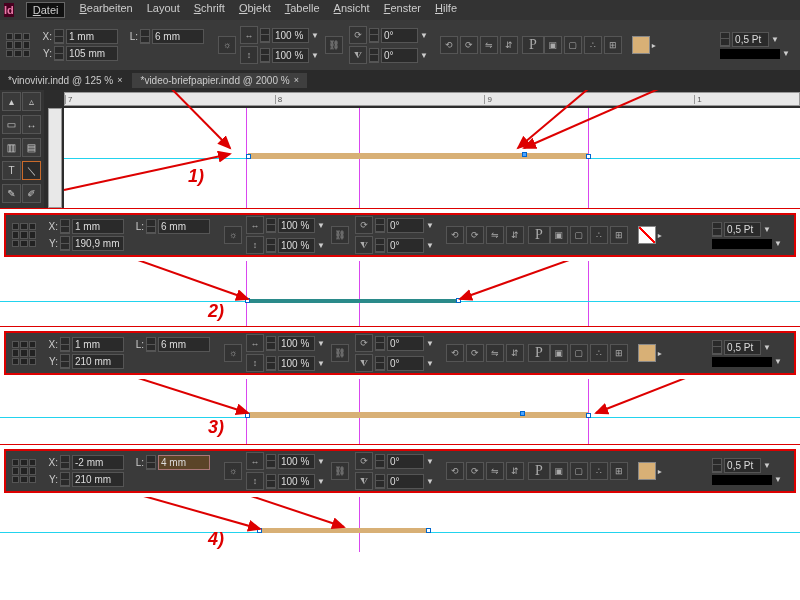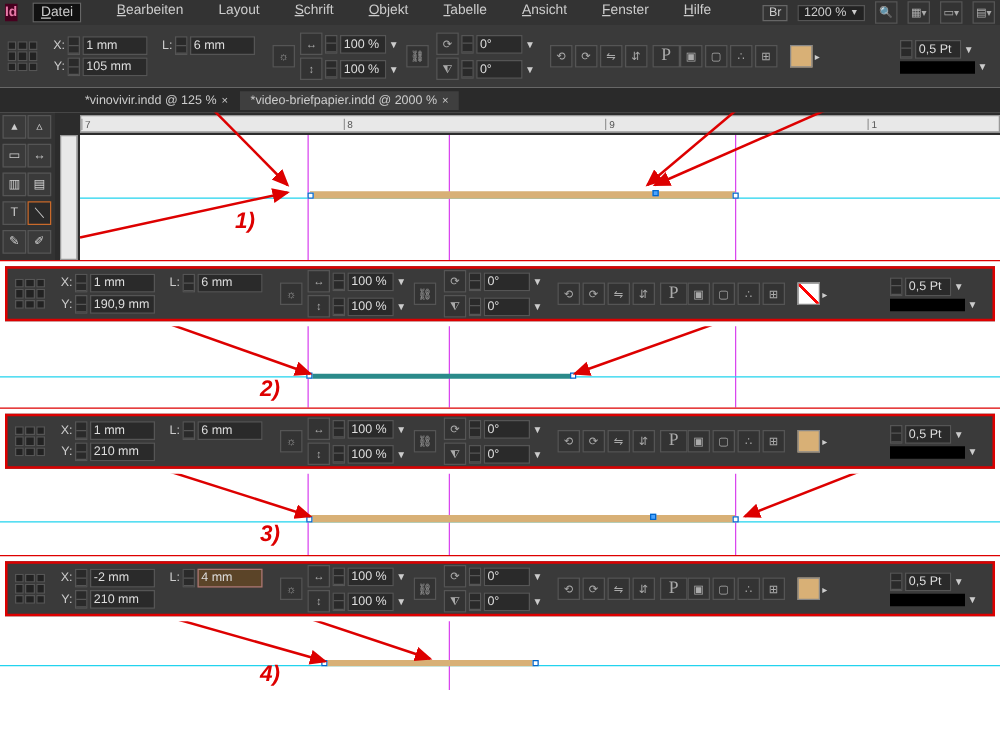--- a/index.html
+++ b/index.html
@@ -1,21 +1,21 @@
 <!DOCTYPE html>
 <html><head>
 <meta charset="utf-8">
 <style>
   * { margin:0; padding:0; box-sizing:border-box; font-family:Arial,sans-serif; }
   body { background:#fff; width:800px; height:600px; overflow:hidden; position:relative; }
   .topbar { background:#333; height:20px; display:flex; align-items:center; padding:0 4px; color:#ccc; font-size:11px; gap:12px;}
   .id-logo { background:#47001f; color:#e879a8; font-weight:bold; font-size:11px; padding:1px 0; }
   .menu span { text-decoration:none; }
   .menu span u { text-decoration:underline; }
-  .menu { display:flex; gap:28px; }
+  .menu { display:flex; gap:14px; }
   .menu-item { cursor:pointer; }
   .menu-item:first-child { background:#111; padding:1px 6px; border:1px solid #666; }
   .right-top { margin-left:auto; display:flex; gap:8px; align-items:center;}
   .br-box { border:1px solid #666; padding:0 4px; font-size:10px;}
   .zoom-box { background:#222; border:1px solid #555; padding:0 4px; font-size:10px; display:flex; align-items:center;}
   .drop-ar { font-size:7px; margin-left:3px;}
 
   .control-bar { background:#3a3a3a; height:50px; display:flex; align-items:center; padding:4px 6px; color:#ccc; font-size:10px; position:relative;}
   .ref9 { width:24px; height:24px; display:grid; grid-template-columns:repeat(3,1fr); grid-template-rows:repeat(3,1fr); gap:1px; margin-right:8px;}
   .ref9 div { background:#222; border:1px solid #555;}
@@ -27,21 +27,21 @@
   .field.sel { background:#5b4428; border-color:#a77; }
   .spin { width:10px; height:15px; border:1px solid #555; background:#2a2a2a; display:flex; flex-direction:column;}
   .spin::before,.spin::after{content:"";flex:1;border-bottom:1px solid #555;}
   .mini-icon { width:18px; height:18px; border:1px solid #555; background:#333; display:inline-block; font-size:9px; color:#aaa; text-align:center; line-height:16px;}
   .color-swatch { width:18px; height:18px; background:#d8b076; border:1px solid #888; display:inline-block;}
   .color-swatch.none { background:#fff; position:relative;}
   .color-swatch.none::after{content:"";position:absolute;inset:0;background:linear-gradient(45deg,transparent 45%,red 45%,red 55%,transparent 55%);}
   .stroke-bar { width:60px; height:10px; background:#000;}
   .cluster { display:flex; align-items:center; gap:2px; margin-right:4px;}
 
-  .tabs { background:#2a2a2a; height:20px; display:flex; align-items:center; padding-left:60px; font-size:10px; color:#ccc;text-align:center;}
+  .tabs { background:#2a2a2a; height:20px; display:flex; align-items:center; font-size:10px; color:#ccc;text-align:center;}
   .tab { padding:2px 8px; margin-right:2px; display:flex; align-items:center; gap:4px;}
   .tab.active { background:#3f3f3f;}
   .tab .close { font-size:9px;}
 
   .workspace { background:#2c2c2c; position:relative; height:130px; display:flex;}
   .toolbox { width:44px; background:#333; display:flex; flex-wrap:wrap; padding:2px; gap:1px;}
   .tool { width:19px; height:19px; border:1px solid #555; background:#3a3a3a; font-size:10px; color:#ccc; text-align:center; line-height:17px;}
   .tool.sel { border:1px solid #c96a2b; background:#2a2a2a;}
   .canvas-area { flex:1; background:#2c2c2c; position:relative;}
   .page { position:absolute; top:18px; left:20px; right:0; bottom:0; background:#fff;}
@@ -79,31 +79,20 @@
     <span class="menu-item"><u>D</u>atei</span>
     <span class="menu-item"><u>B</u>earbeiten</span>
     <span class="menu-item">Layout</span>
     <span class="menu-item"><u>S</u>chrift</span>
     <span class="menu-item"><u>O</u>bjekt</span>
     <span class="menu-item"><u>T</u>abelle</span>
     <span class="menu-item"><u>A</u>nsicht</span>
     <span class="menu-item"><u>F</u>enster</span>
     <span class="menu-item"><u>H</u>ilfe</span>
   </div>
-  <div class="right-top">
-    <span class="br-box">Br</span>
-    <span class="zoom-box">
-        <span>1200 %</span>
-        <span class="drop-ar">▼</span>
-      </span>
-    <span class="mini-icon">🔍</span>
-    <span class="mini-icon">▦<span class="tri">▾</span></span>
-    <span class="mini-icon">▭<span class="tri">▾</span></span>
-    <span class="mini-icon">▤<span class="tri">▾</span></span>
-  </div>
 </div>
 
 <div class="control-bar">
   <div class="ref9">
       <div></div>
       <div></div>
       <div></div>
       <div></div>
       <div></div>
       <div></div>

